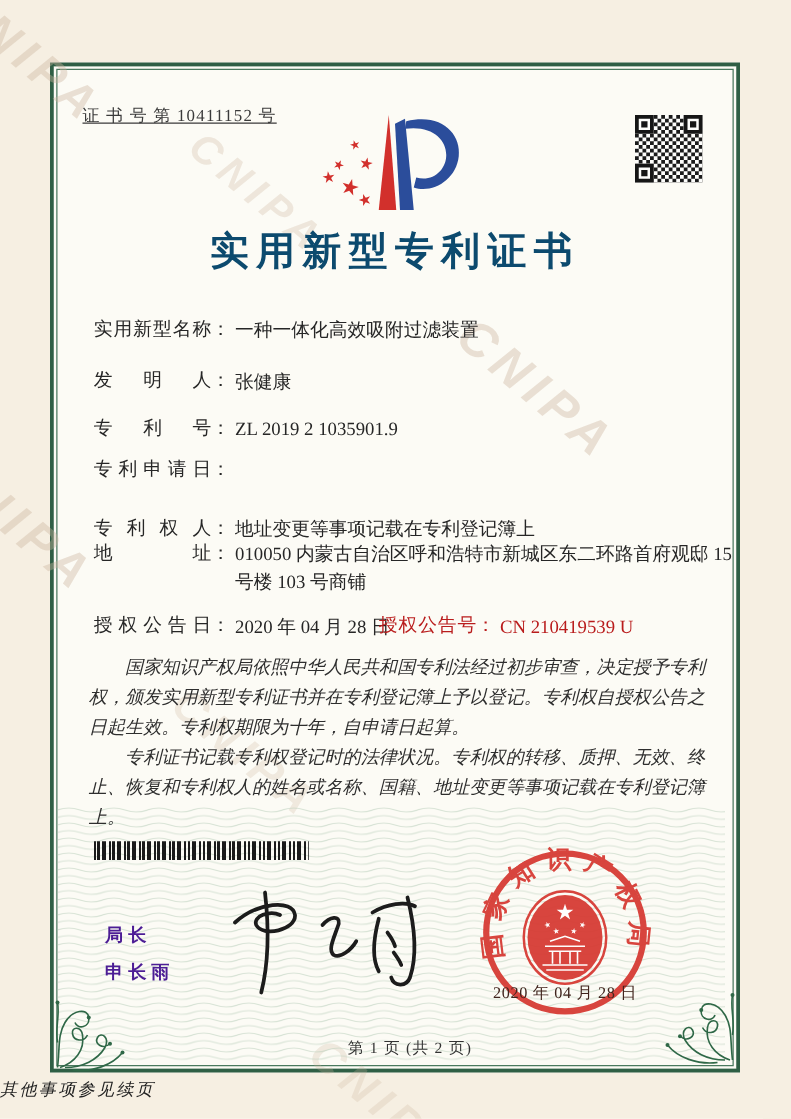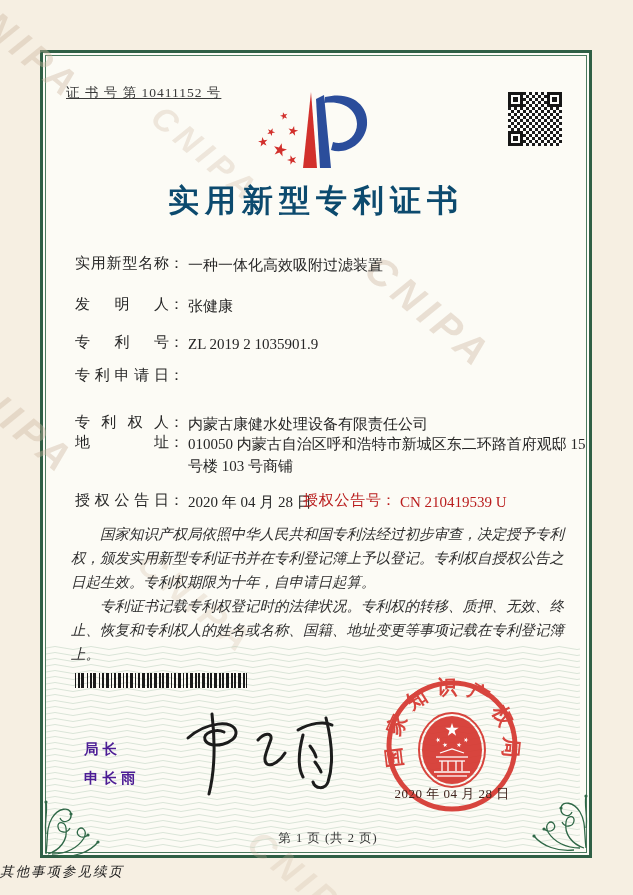--- a/index.html
+++ b/index.html
@@ -169,21 +169,21 @@
       <span class="fcolon">：</span>
     <span class="fvalue">ZL 2019 2 1035901.9</span>
   </div>
   <div class="field-row r4">
     <span class="flabel">专利申请日</span>
       <span class="fcolon">：</span>
   </div>
   <div class="field-row r5">
     <span class="flabel">专利权人</span>
       <span class="fcolon">：</span>
-    <span class="fvalue">内蒙古康健水处理设备有限责任公司</span>
+    <span class="fvalue">地址变更等事项记载在专利登记簿上</span>
   </div>
   <div class="field-row r6">
     <span class="flabel">地址</span>
       <span class="fcolon">：</span>
     <span class="fvalue">010050 内蒙古自治区呼和浩特市新城区东二环路首府观邸 15 号楼 103 号商铺</span>
   </div>
   <div class="field-row r7a">
     <span class="flabel">授权公告日</span>
       <span class="fcolon">：</span>
     <span class="fvalue">2020 年 04 月 28 日</span>

